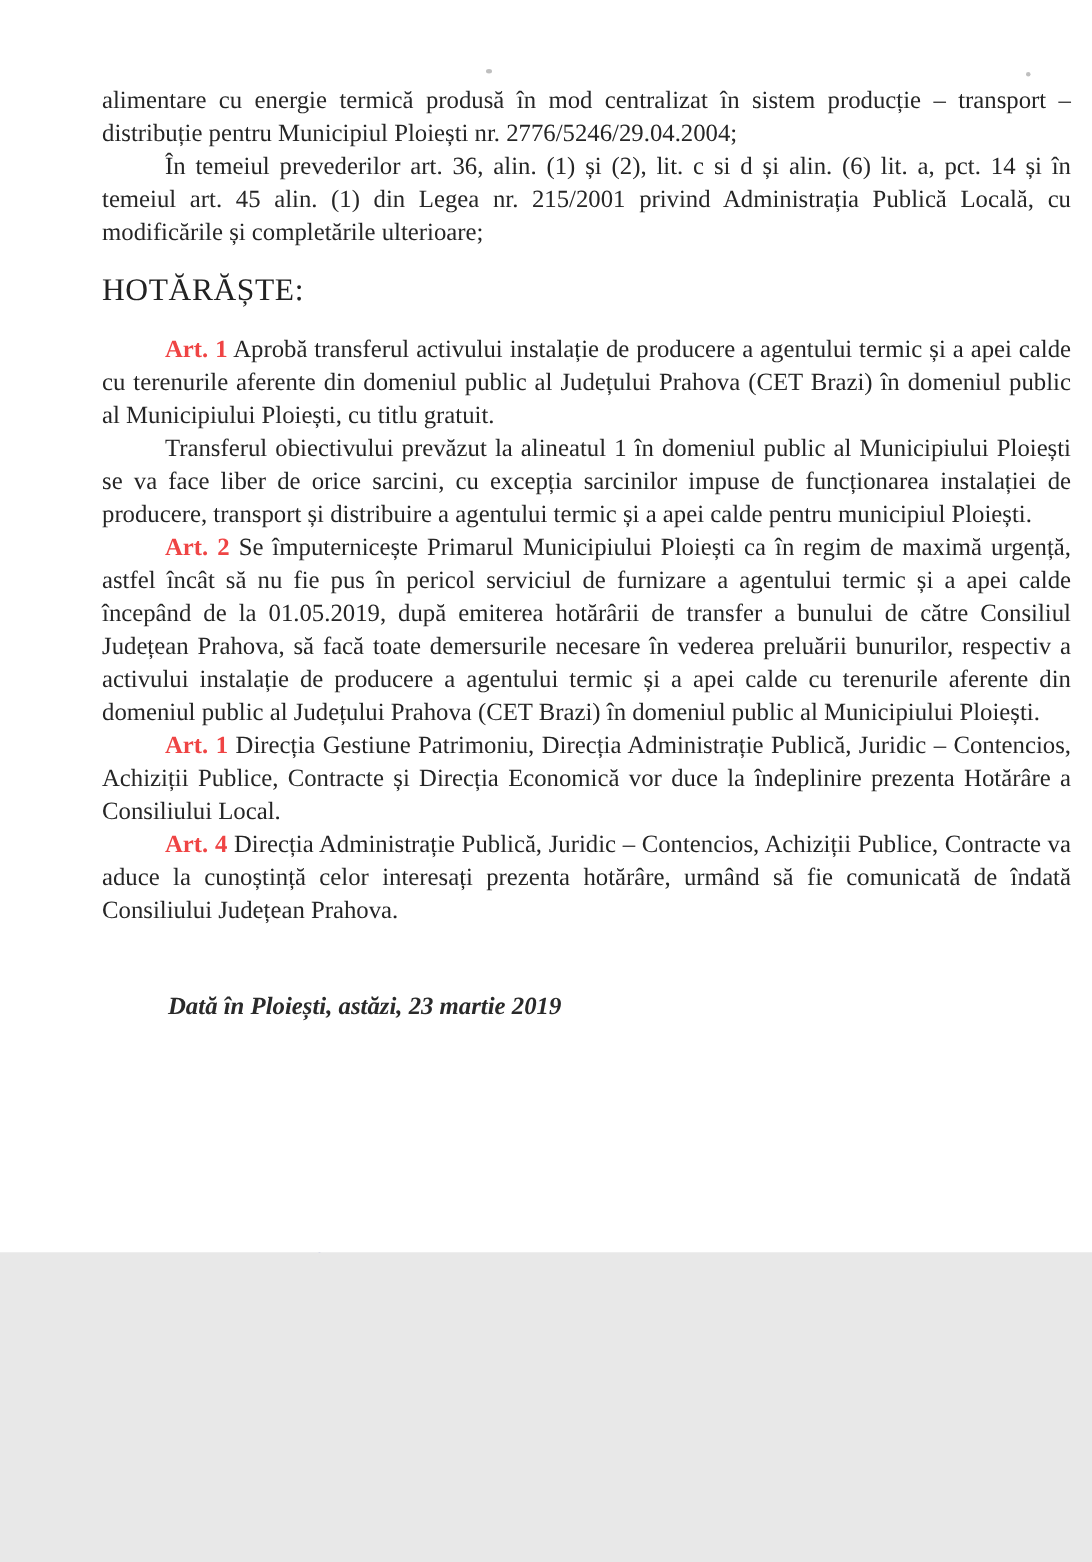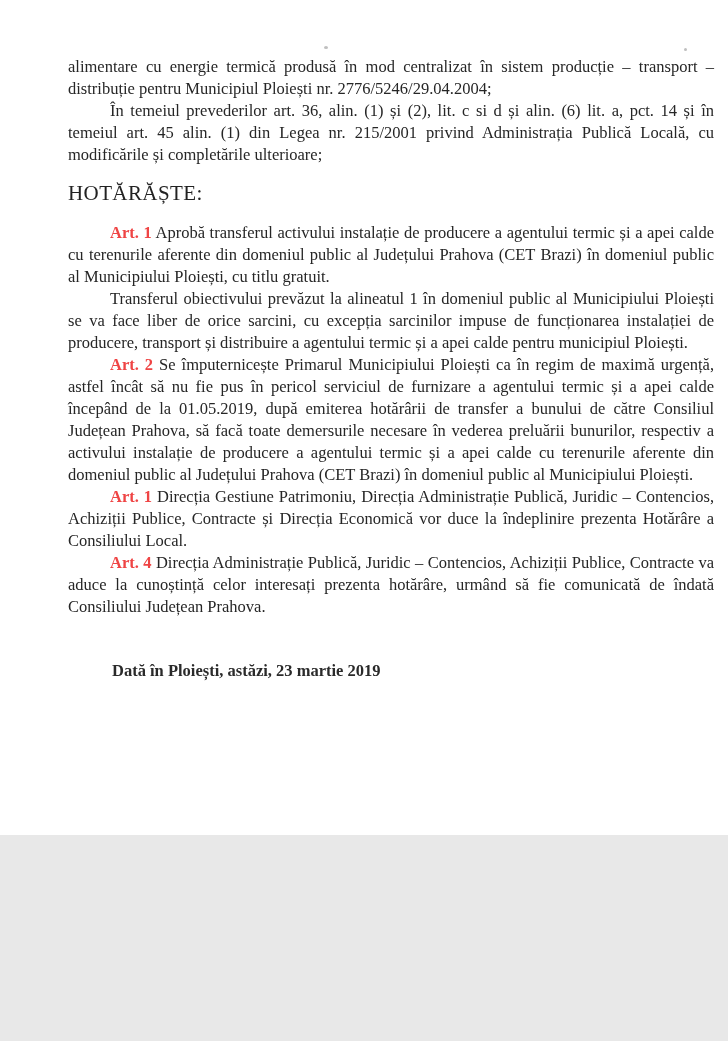--- a/index.html
+++ b/index.html
@@ -27,20 +27,21 @@
     letter-spacing:.4px;
     margin:16px 0 18px 0;
     color:#222;
   }
   .dateline{
     margin:42px 0 0 44px;
     font-weight:bold;
     text-align:left;
     font-size:16.5px;
     color:#2a2a2a;
+    font-style:italic;
   }
   .sig-left{
     position:absolute;left:106px;top:869px;width:246px;
     text-align:center;font-weight:bold;font-size:16.8px;line-height:22px;color:#a16207;
   }
   .sig-right{
     position:absolute;left:498px;top:849px;width:166px;
     text-align:center;font-weight:bold;font-size:16.5px;line-height:22.5px;color:#2a2a2a;margin-top:34px;
   }
   .speck{position:absolute;background:#8a8a8a;border-radius:50%;opacity:.55;}

